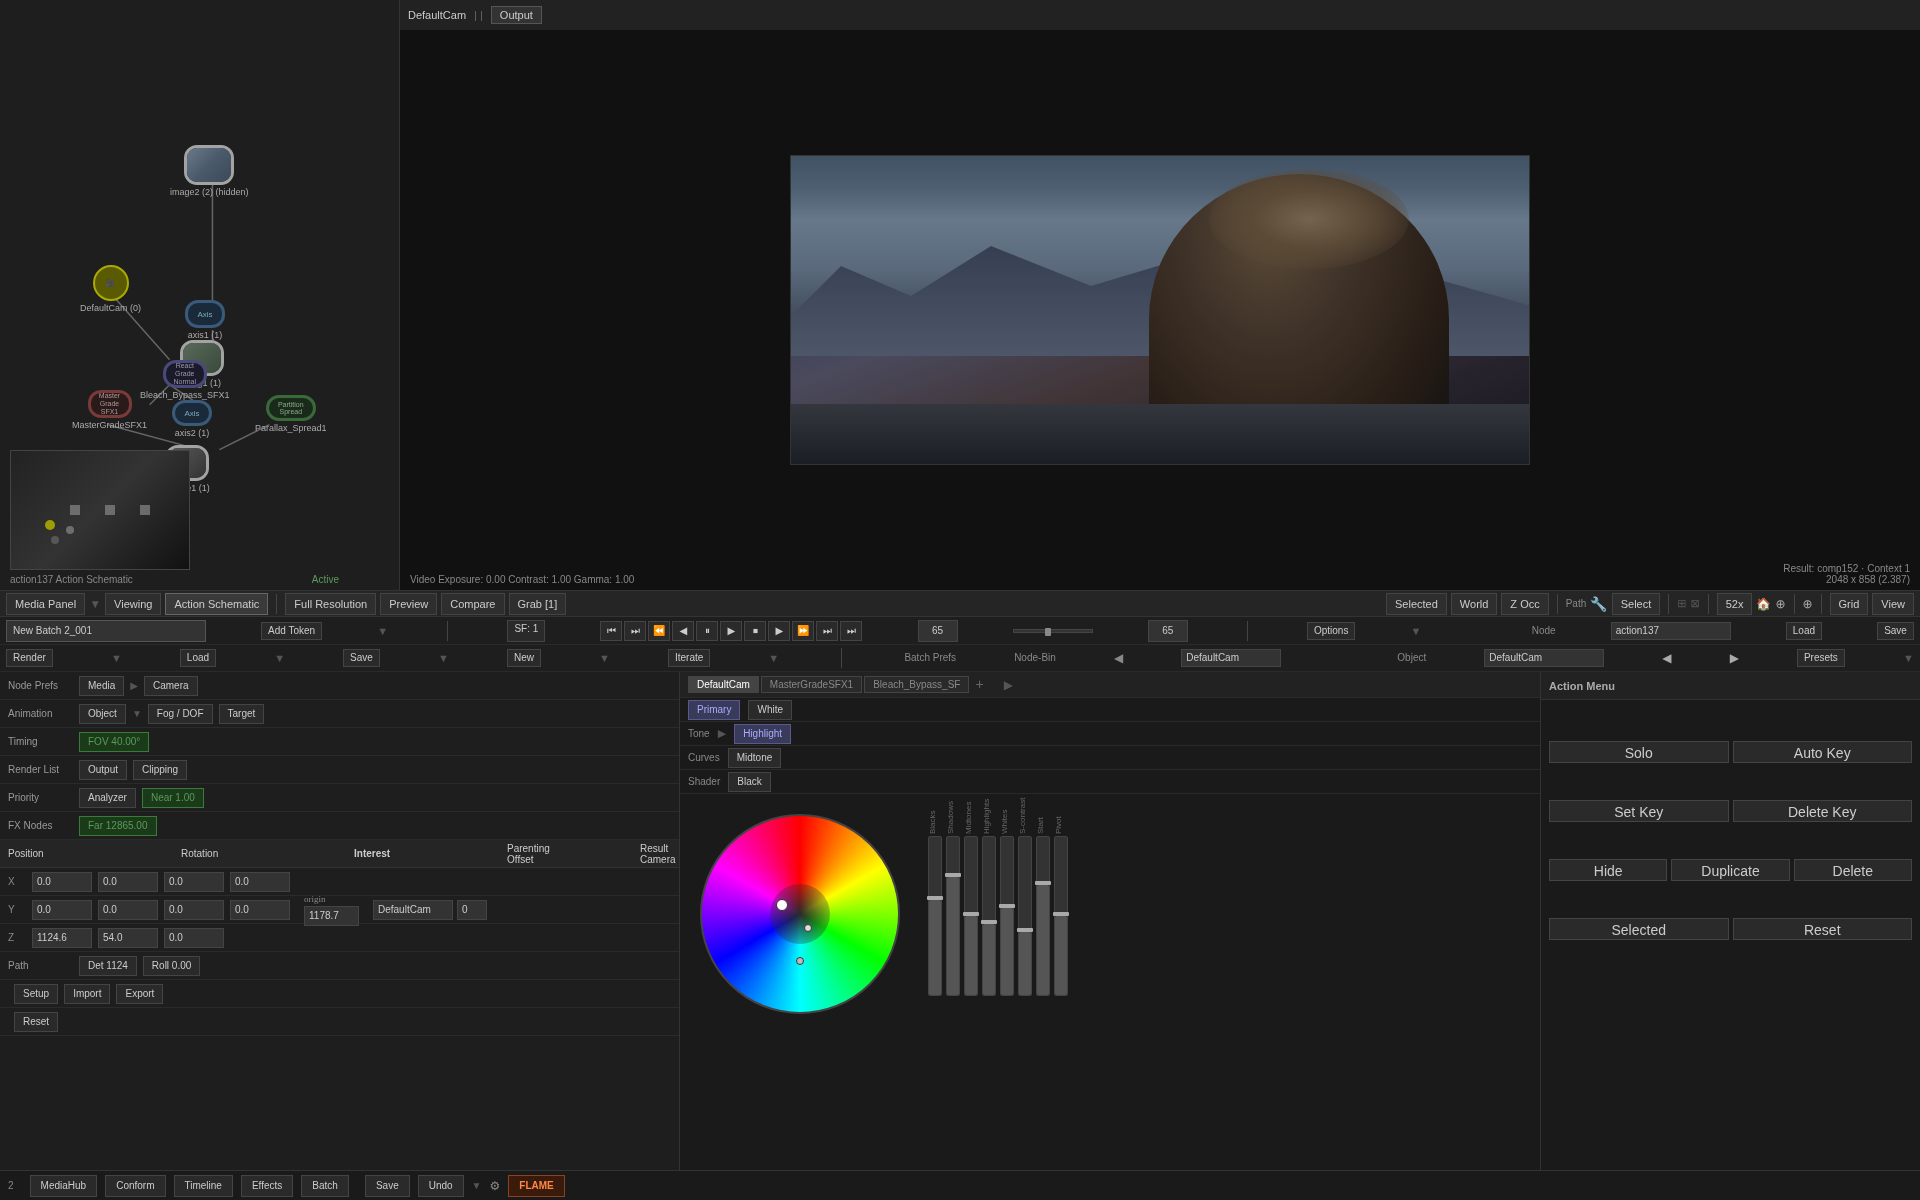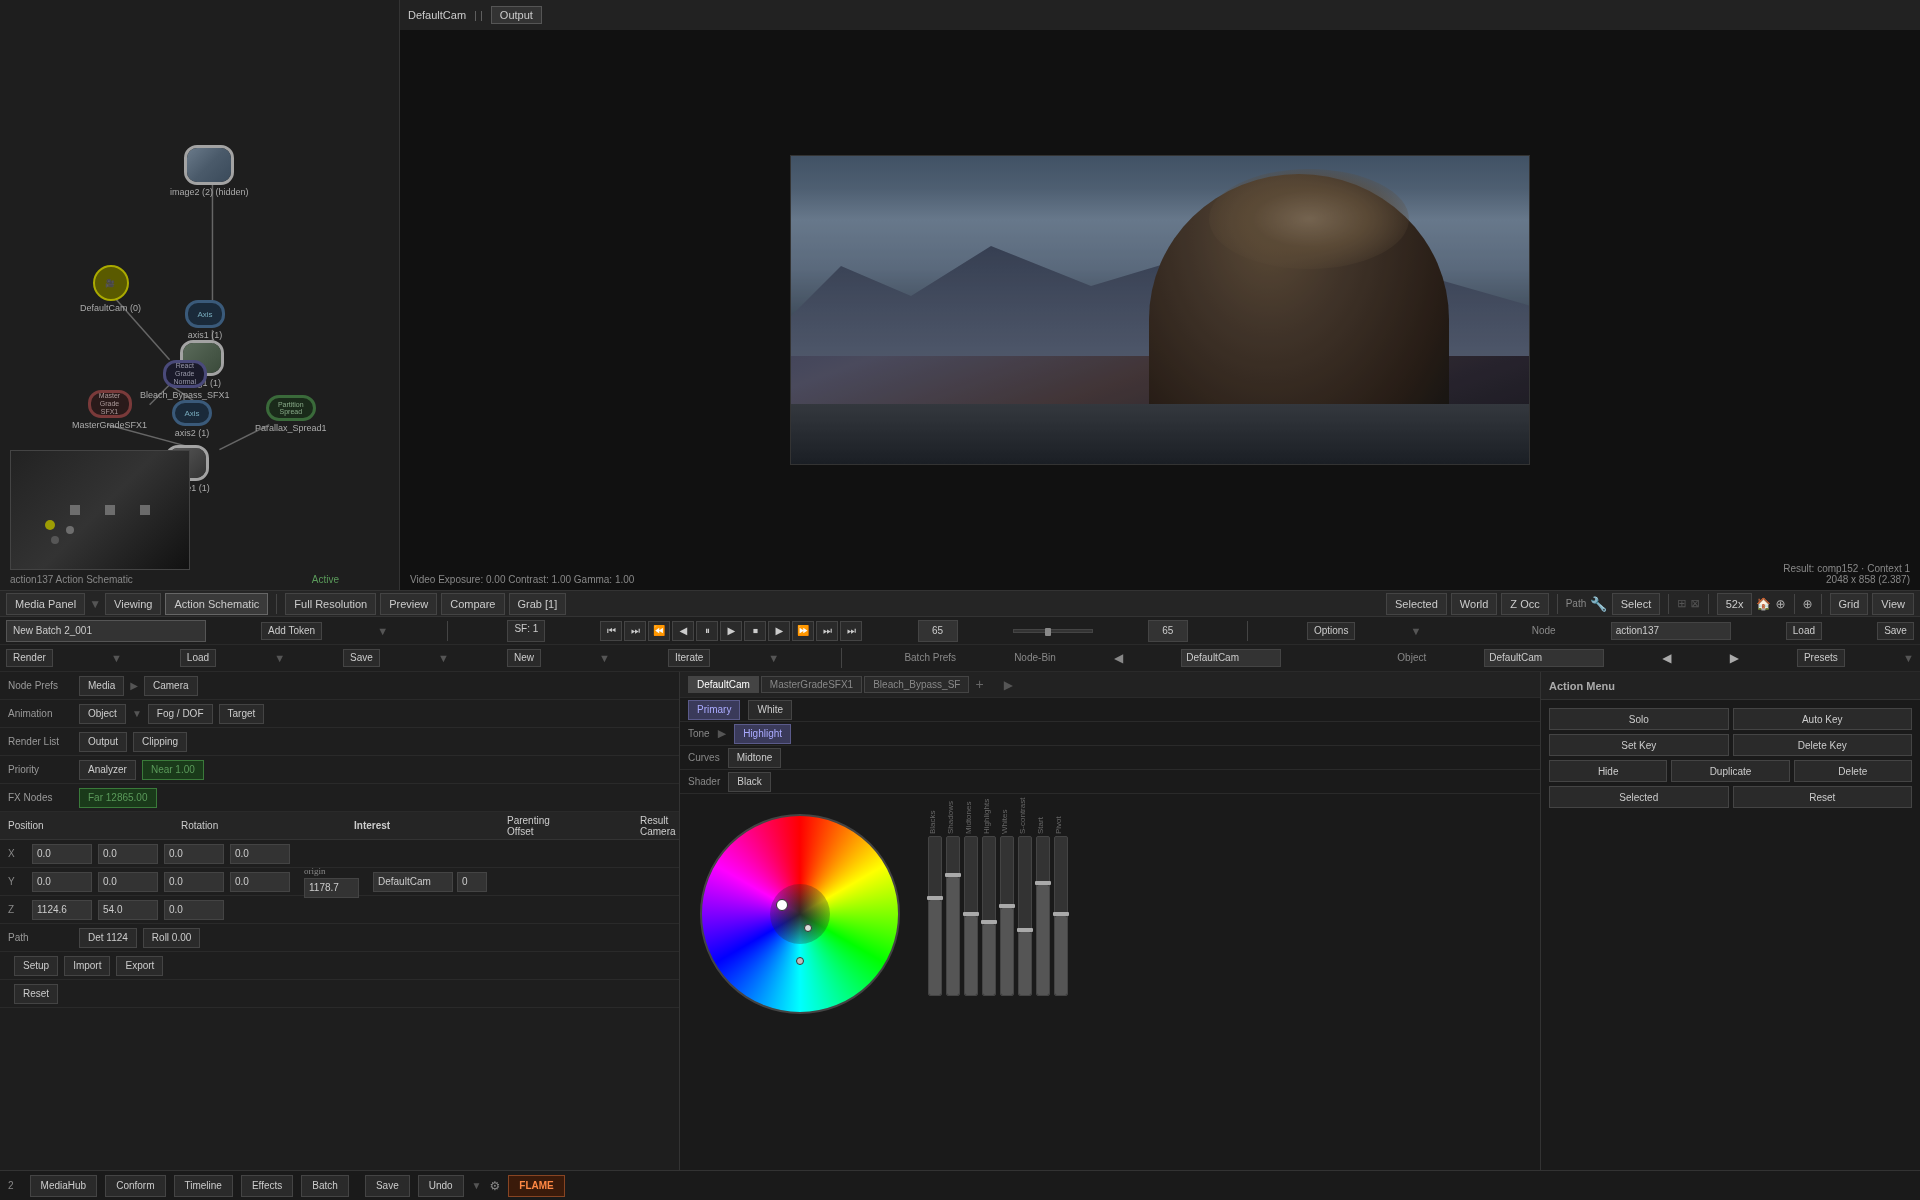--- a/index.html
+++ b/index.html
@@ -397,24 +397,25 @@
       display: flex;
       gap: 4px;
     }
 
     .action-btn {
       flex: 1;
       background: #2a2a2a;
       border: 1px solid #444;
       color: #ccc;
       padding: 3px 6px;
-      font-size: 10px;
+      font-size: 14px;
       height: 22px;
       cursor: pointer;
       text-align: center;
+      margin-top: 33px;
     }
 
     
     .status-bar {
       height: 30px;
       background: #1a1a1a;
       border-top: 1px solid #333;
       display: flex;
       align-items: center;
       padding: 0 8px;
@@ -865,20 +866,24 @@
       </div>
 
       <div class="control-row">
         <span class="control-label">Animation</span>
         <button class="control-btn">Object</button>
         <span style="color:#555; font-size:10px;">▼</span>
         <button class="control-btn">Fog / DOF</button>
         <button class="control-btn">Target</button>
       </div>
 
+      <div class="control-row">
+        <span class="control-label">Timing</span>
+        <button class="control-btn green">FOV 40.00°</button>
+      </div>
 
       <div class="control-row">
         <span class="control-label">Render List</span>
         <button class="control-btn">Output</button>
         <button class="control-btn">Clipping</button>
       </div>
 
       <div class="control-row">
         <span class="control-label">Priority</span>
         <button class="control-btn">Analyzer</button>

